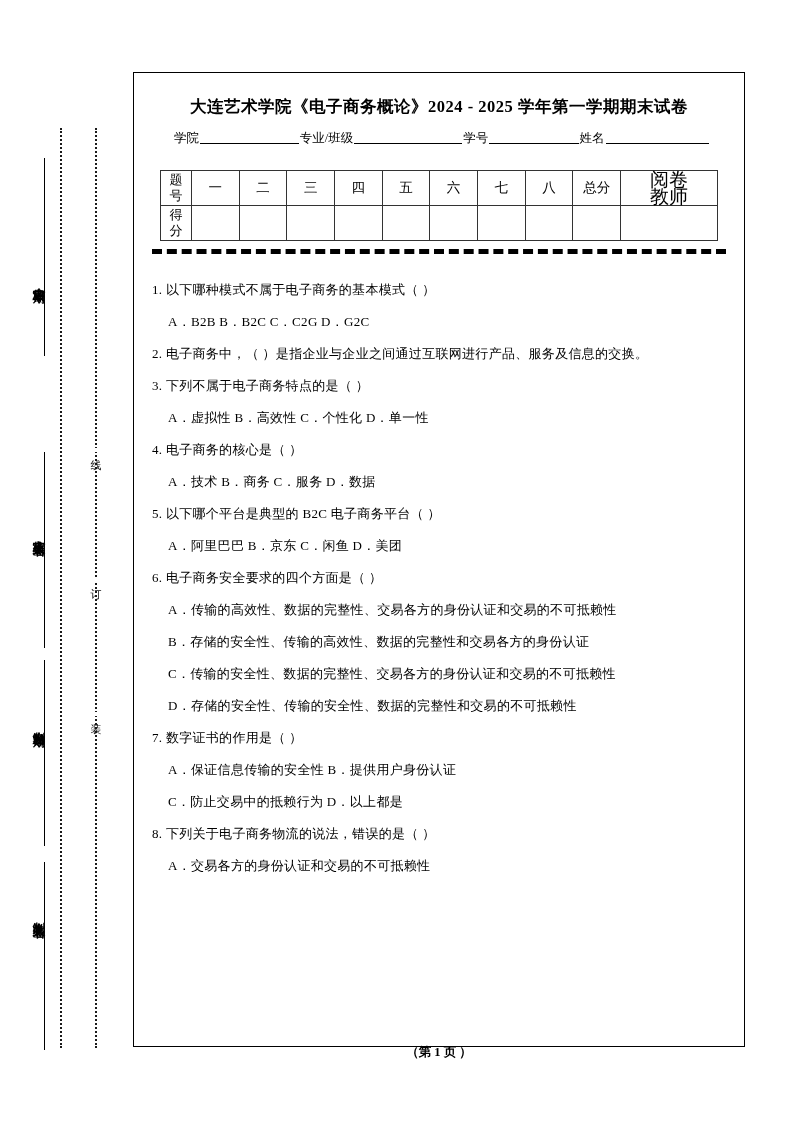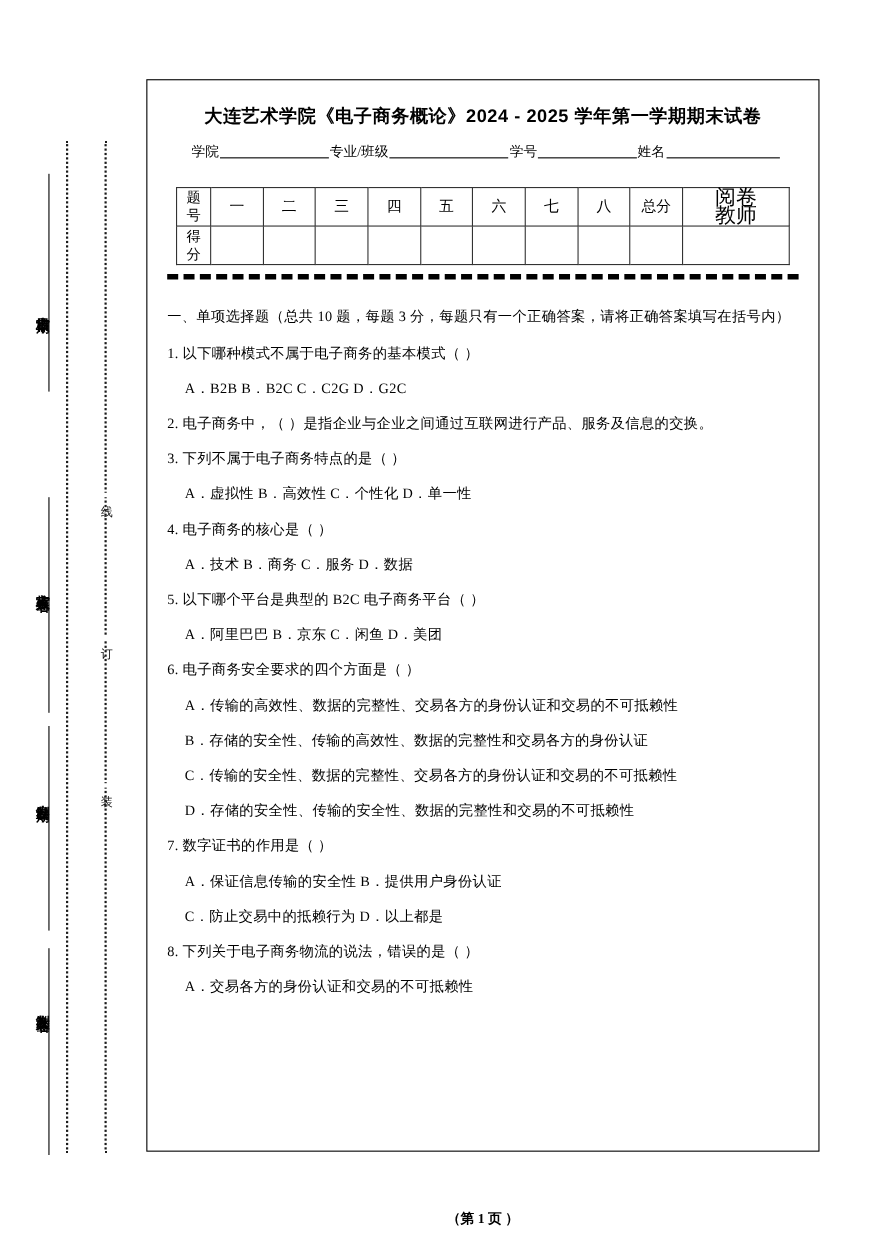--- a/index.html
+++ b/index.html
@@ -62,21 +62,21 @@
     left: 133px;
     top: 72px;
     width: 612px;
     height: 975px;
     border: 1.4px solid #000;
     box-sizing: border-box;
     padding: 14px 16px 0 16px;
   }
 
   #paper-title {
-    font-family: Liberation Sans, sans-serif;
+    font-family: Liberation Serif, serif;
     font-weight: bold;
     font-size: 16.5px;
     line-height: 31px;
     text-align: center;
     letter-spacing: 0.5px;
     margin: 4px 6px 0 6px;
   }
 
   
   #info-line {
@@ -141,21 +141,21 @@
     letter-spacing: 0.3px;
   }
   .q-line { white-space: normal; }
   .opt-line { white-space: normal; margin-left: 16px; }
   .sec-head { line-height: 27px; margin-bottom: 4px; }
 
   
   #page-footer {
     position: absolute;
     left: 133px;
-    top: 1100px;
+    top: 1044px;
     width: 612px;
     text-align: center;
     font-family: "Liberation Serif", "DejaVu Serif", serif;
     font-weight: bold;
     font-size: 12.5px;
   }
 </style>
 </head>
 <body>
 
@@ -238,21 +238,20 @@
         <td></td>
         <td></td>
         <td class="wide"></td>
       </tr>
     </tbody>
   </table>
 
   <div id="sep-line"></div>
 
   <div id="question-body">
-    <div class="q-line sec-head">一、单项选择题（总共 10 题，每题 3 分，每题只有一个正确答案，请将正确答案填写在括号内）</div>
 
     <div class="q-line">
       <span>1.</span>
       <span>以下哪种模式不属于电子商务的基本模式（  ）</span>
     </div>
     <div class="opt-line">A．B2B  B．B2C  C．C2G  D．G2C</div>
 
     <div class="q-line">
       <span>2.</span>
       <span>电子商务中，（  ）是指企业与企业之间通过互联网进行产品、服务及信息的交换。</span>

